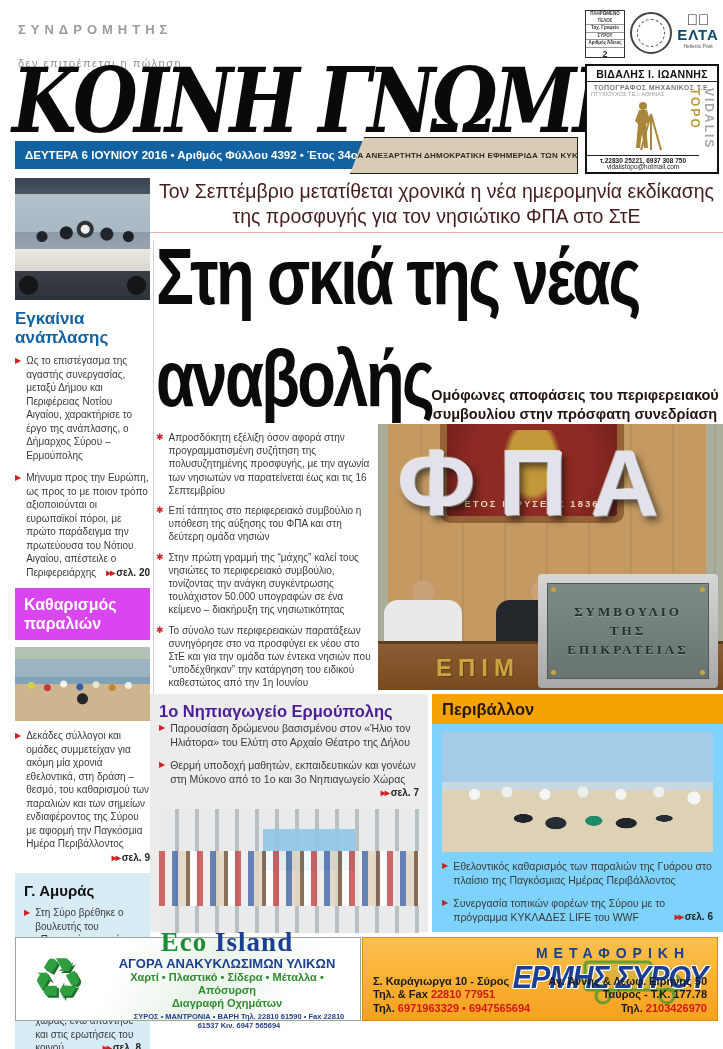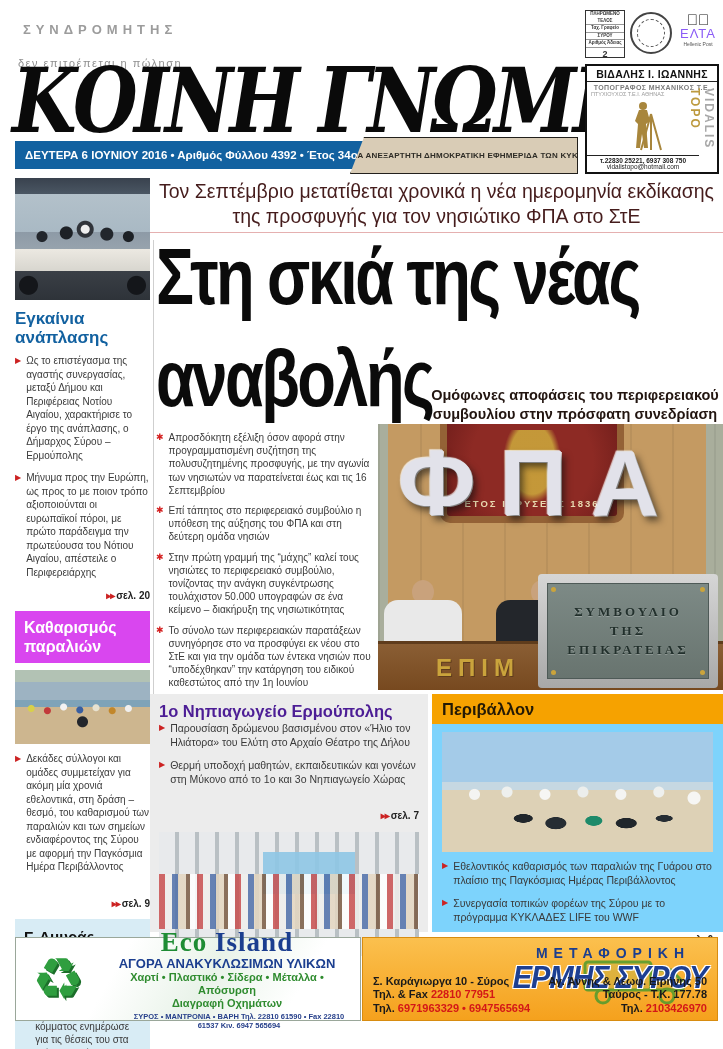--- a/index.html
+++ b/index.html
@@ -1,20 +1,20 @@
 <!DOCTYPE html>
 <html lang="el"><head>
 <meta charset="utf-8">
 <style>
   html,body{margin:0;padding:0;background:#fff;}
   #page{position:relative;width:723px;height:1049px;background:#fff;overflow:hidden;
         font-family:"Liberation Sans",sans-serif;color:#222;}
 
   
-  #subscriber{position:absolute;left:18px;top:22px;text-align:center;}
+  #subscriber{position:absolute;left:18px;top:22px;}
   #subscriber .lbl{font-size:13px;font-weight:bold;letter-spacing:5px;color:#9c9c9c;}
   #subscriber .note{font-size:11px;letter-spacing:1.5px;color:#8f8f8f;margin-top:20px;}
   #paper-title{position:absolute;left:12px;top:52px;width:575px;white-space:nowrap;
       font-family:"DejaVu Serif",serif;font-style:italic;font-weight:bold;
       font-size:80px;line-height:86px;letter-spacing:-4px;color:#0a0a0a;
       transform:scale(.93,1.12);transform-origin:left top;}
   #datebar{position:absolute;left:15px;top:141px;width:560px;height:28px;background:#1261a0;}
   #datebar .dt{color:#fff;font-size:11.5px;font-weight:bold;line-height:28px;padding-left:10px;white-space:nowrap;}
   #motto{position:absolute;left:350px;top:137px;width:226px;height:35px;background:#d9ccb6;
       border:1px solid #22201c;clip-path:polygon(14px 0,100% 0,100% 100%,0 100%);
@@ -24,21 +24,21 @@
   
   #pmarks{position:absolute;left:585px;top:10px;width:134px;height:52px;display:flex;gap:5px;align-items:flex-start;}
   .paidbox{width:40px;height:48px;border:1.5px solid #333;box-sizing:border-box;text-align:center;overflow:hidden;}
   .paidbox div{font-size:4.5px;line-height:6.5px;color:#333;border-bottom:.5px solid #999;font-weight:bold;}
   .paidbox div:last-child{font-size:9px;line-height:12px;border-bottom:none;}
   .roundstamp{width:42px;height:42px;border-radius:50%;border:2px solid #444;box-sizing:border-box;
       display:flex;align-items:center;justify-content:center;margin-top:2px;}
   .roundstamp i{display:block;width:26px;height:26px;border-radius:50%;border:1px dashed #555;}
   .eltabox{flex:1;text-align:center;padding-top:4px;}
   .eltabox .wing{font-size:15px;color:#111;line-height:12px;}
-  .eltabox .el{font-weight:normal;font-size:13px;color:#8b5cf6;letter-spacing:1px;}
+  .eltabox .el{font-weight:bold;font-size:15px;color:#0c4a6e;letter-spacing:1px;}
   .eltabox .hp{font-size:5px;color:#555;}
   #topoad{position:absolute;left:585px;top:64px;width:134px;height:110px;border:2px solid #111;
       box-sizing:border-box;background:#fff;overflow:hidden;}
   #topoad .nm{font-size:10.5px;font-weight:bold;text-align:center;border-bottom:1px solid #222;
       padding:2px 0 1px;letter-spacing:.3px;color:#111;}
   #topoad .t1{font-size:7px;font-weight:bold;color:#7c7c7c;text-align:center;margin-top:2px;letter-spacing:.4px;}
   #topoad .t2{font-size:5.5px;color:#9a9a9a;text-align:left;margin-left:4px;}
   #topoad svg{position:absolute;left:34px;top:34px;}
   #topoad .side{position:absolute;right:1px;top:22px;writing-mode:vertical-rl;
       font-size:12px;font-weight:bold;letter-spacing:2px;color:#a8a8a8;}
@@ -63,21 +63,21 @@
       radial-gradient(circle at 38% 45%,#1d2126 0 6px,transparent 7px),
       radial-gradient(circle at 52% 42%,#eee 0 4px,#30343a 5px 8px,transparent 9px),
       radial-gradient(circle at 68% 46%,#22262c 0 6px,transparent 7px),
       radial-gradient(circle at 84% 48%,#1d2126 0 5px,transparent 6px),
       radial-gradient(circle at 10% 88%,#14161a 0 9px,transparent 10px),
       radial-gradient(circle at 90% 88%,#14161a 0 9px,transparent 10px);}
   .sb-h{font-size:17px;line-height:19px;font-weight:bold;color:#1261a0;margin:9px 0 7px;}
   .bul{display:flex;gap:5px;margin-bottom:9px;}
   .bm{flex:0 0 auto;color:#cc2222;font-size:8px;line-height:13.5px;}
   .bt{flex:1;font-size:10px;line-height:13.5px;color:#3a3a3a;}
-  .pref{float:right;white-space:nowrap;font-weight:bold;font-size:10px;color:#222;margin-top:23px;}
+  .pref{float:right;white-space:nowrap;font-weight:bold;font-size:10px;color:#222;}
   .pref .arr{color:#cc2222;letter-spacing:-1px;margin-right:2px;}
   .sb-bluebox{background:#d946ef;color:#fff;font-size:16px;line-height:19px;font-weight:bold;
       padding:7px 9px;margin:2px 0 7px;}
   .ph-beach{width:135px;height:74px;margin-bottom:8px;background:
       linear-gradient(180deg,#b2c2b4 0 16%,#9db3c2 16% 40%,#7fa3b8 40% 50%,#cdb68f 50% 100%);position:relative;}
   .ph-beach:after{content:"";position:absolute;inset:0;background:
       radial-gradient(circle at 12% 52%,#d8d04a 0 3px,transparent 4px),
       radial-gradient(circle at 24% 55%,#c23a3a 0 3px,transparent 4px),
       radial-gradient(circle at 36% 50%,#f2f2f2 0 3px,transparent 4px),
       radial-gradient(circle at 48% 54%,#3a5fa0 0 3px,transparent 4px),

